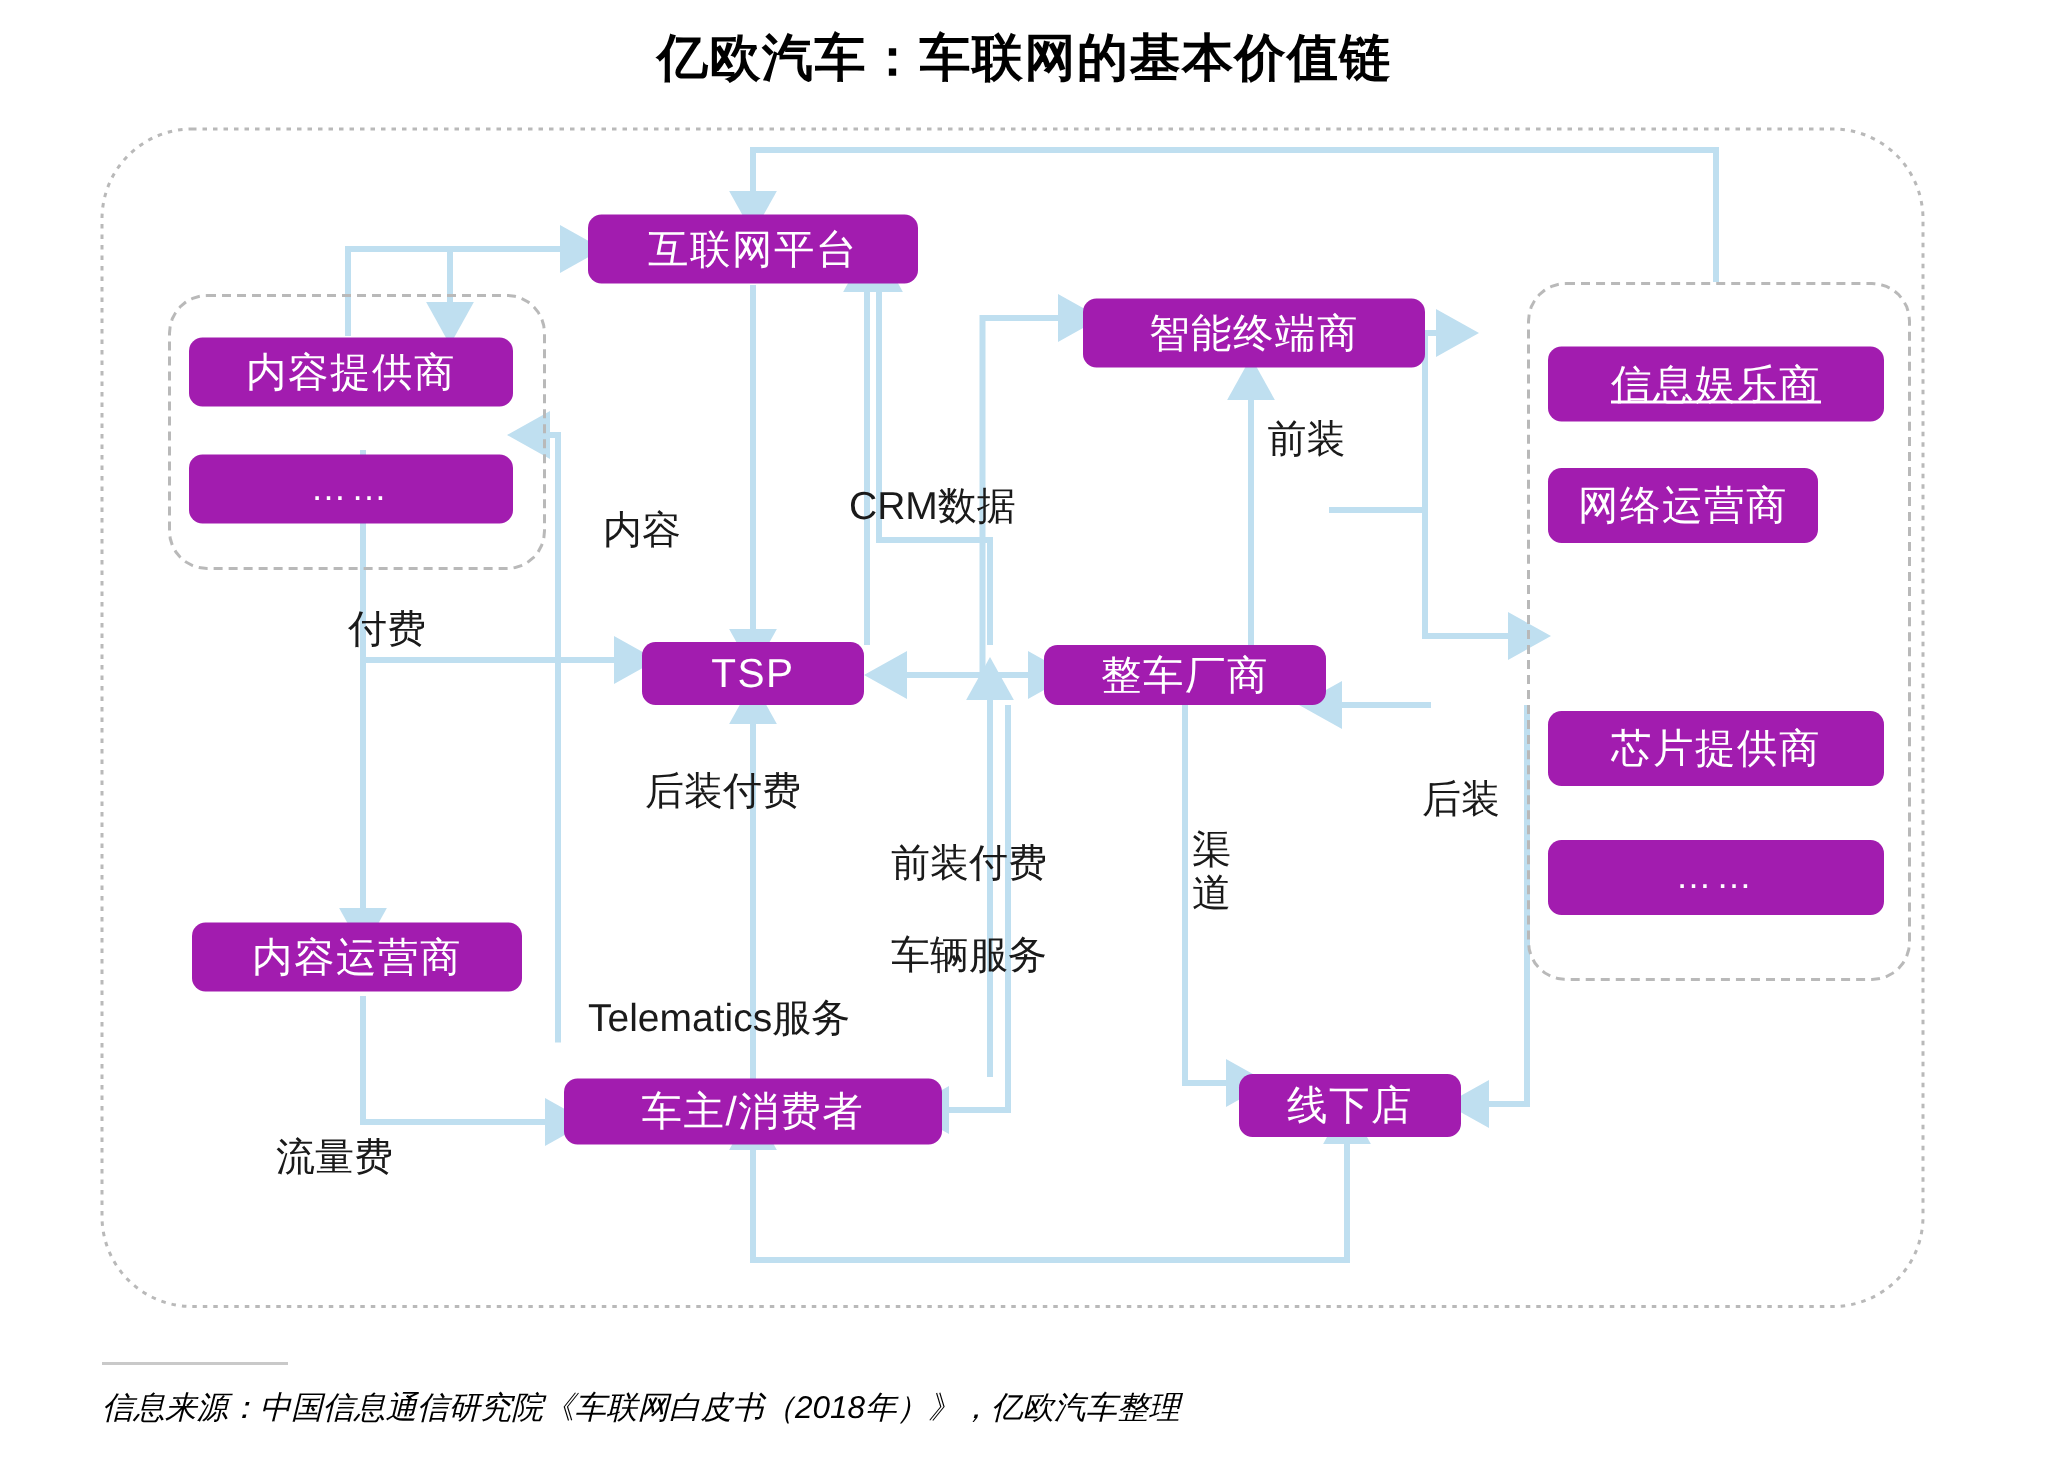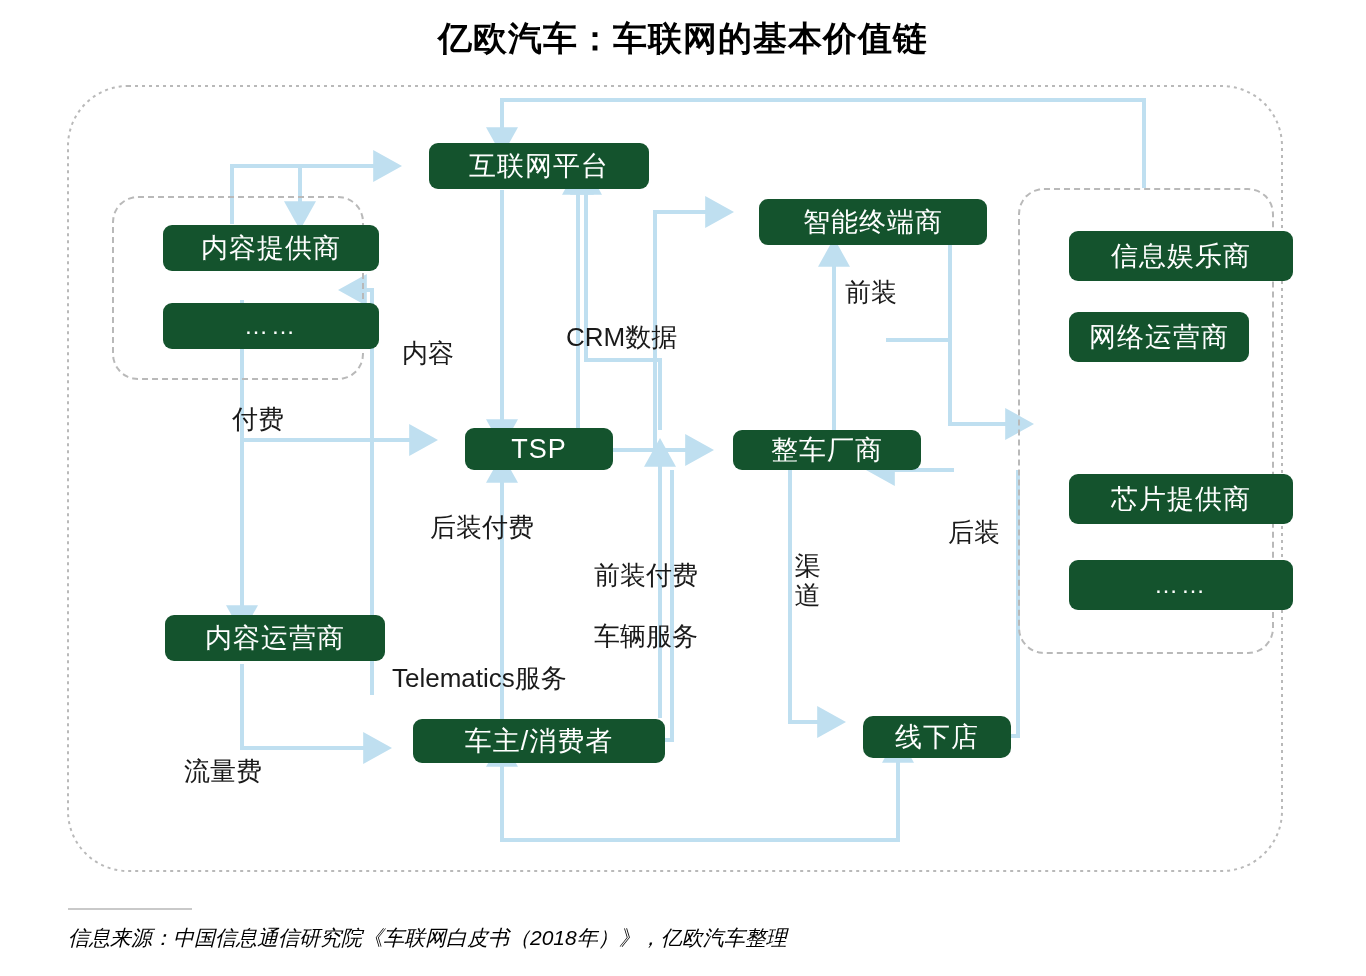--- a/index.html
+++ b/index.html
@@ -9,23 +9,23 @@
 
   .title{
     position:absolute;left:0;top:16px;width:1366px;text-align:center;
     font-size:34px;font-weight:bold;color:#000000;letter-spacing:1px;
   }
 
   svg.canvas{position:absolute;left:0;top:0;width:1366px;height:976px;}
 
   
   .node{
-    position:absolute;background:#14532d;border-radius:9px;
+    position:absolute;background:#a21caf;border-radius:9px;
     color:#ffffff;display:flex;align-items:center;justify-content:center;
-    font-size:27px;line-height:1;white-space:nowrap;letter-spacing:1px;margin-left:37px;
+    font-size:27px;line-height:1;white-space:nowrap;letter-spacing:1px;
   }
   .node.dots{color:#ffffff;font-size:24px;letter-spacing:3px;}
 
   .grp{
     position:absolute;border:2px dashed #b9b9b9;border-radius:26px;background:transparent;
   }
 
   .edge-label{
     position:absolute;font-size:26px;color:#1a1a1a;white-space:nowrap;line-height:1.12;
   }
@@ -114,23 +114,23 @@
 
   <div class="node" style="left:696px;top:430px;width:188px;height:40px;">整车厂商</div>
 
   <div class="node" style="left:126px;top:225px;width:216px;height:46px;">内容提供商</div>
   <div class="node dots" style="left:126px;top:303px;width:216px;height:46px;">……</div>
 
   <div class="node" style="left:128px;top:615px;width:220px;height:46px;">内容运营商</div>
 
   <div class="node" style="left:376px;top:719px;width:252px;height:44px;">车主/消费者</div>
 
-  <div class="node" style="left:826px;top:716px;width:148px;height:42px;border-radius:10px;">线下店</div>
+  <div class="node" style="left:826px;top:716px;width:148px;height:42px;">线下店</div>
 
-  <div class="node" style="left:1032px;top:231px;width:224px;height:50px;">信息娱乐商</div>
+  <div class="node" style="left:1032px;top:231px;width:224px;height:50px;text-decoration:underline;">信息娱乐商</div>
   <div class="node" style="left:1032px;top:312px;width:180px;height:50px;">网络运营商</div>
   <div class="node" style="left:1032px;top:474px;width:224px;height:50px;">芯片提供商</div>
   <div class="node dots" style="left:1032px;top:560px;width:224px;height:50px;">……</div>
 
   <div class="edge-label" style="left:402px;top:303px;margin-top:36px;">内容</div>
 
   <div class="edge-label" style="left:566px;top:323px;">CRM数据</div>
 
   <div class="edge-label" style="left:845px;top:278px;">前装</div>
 

